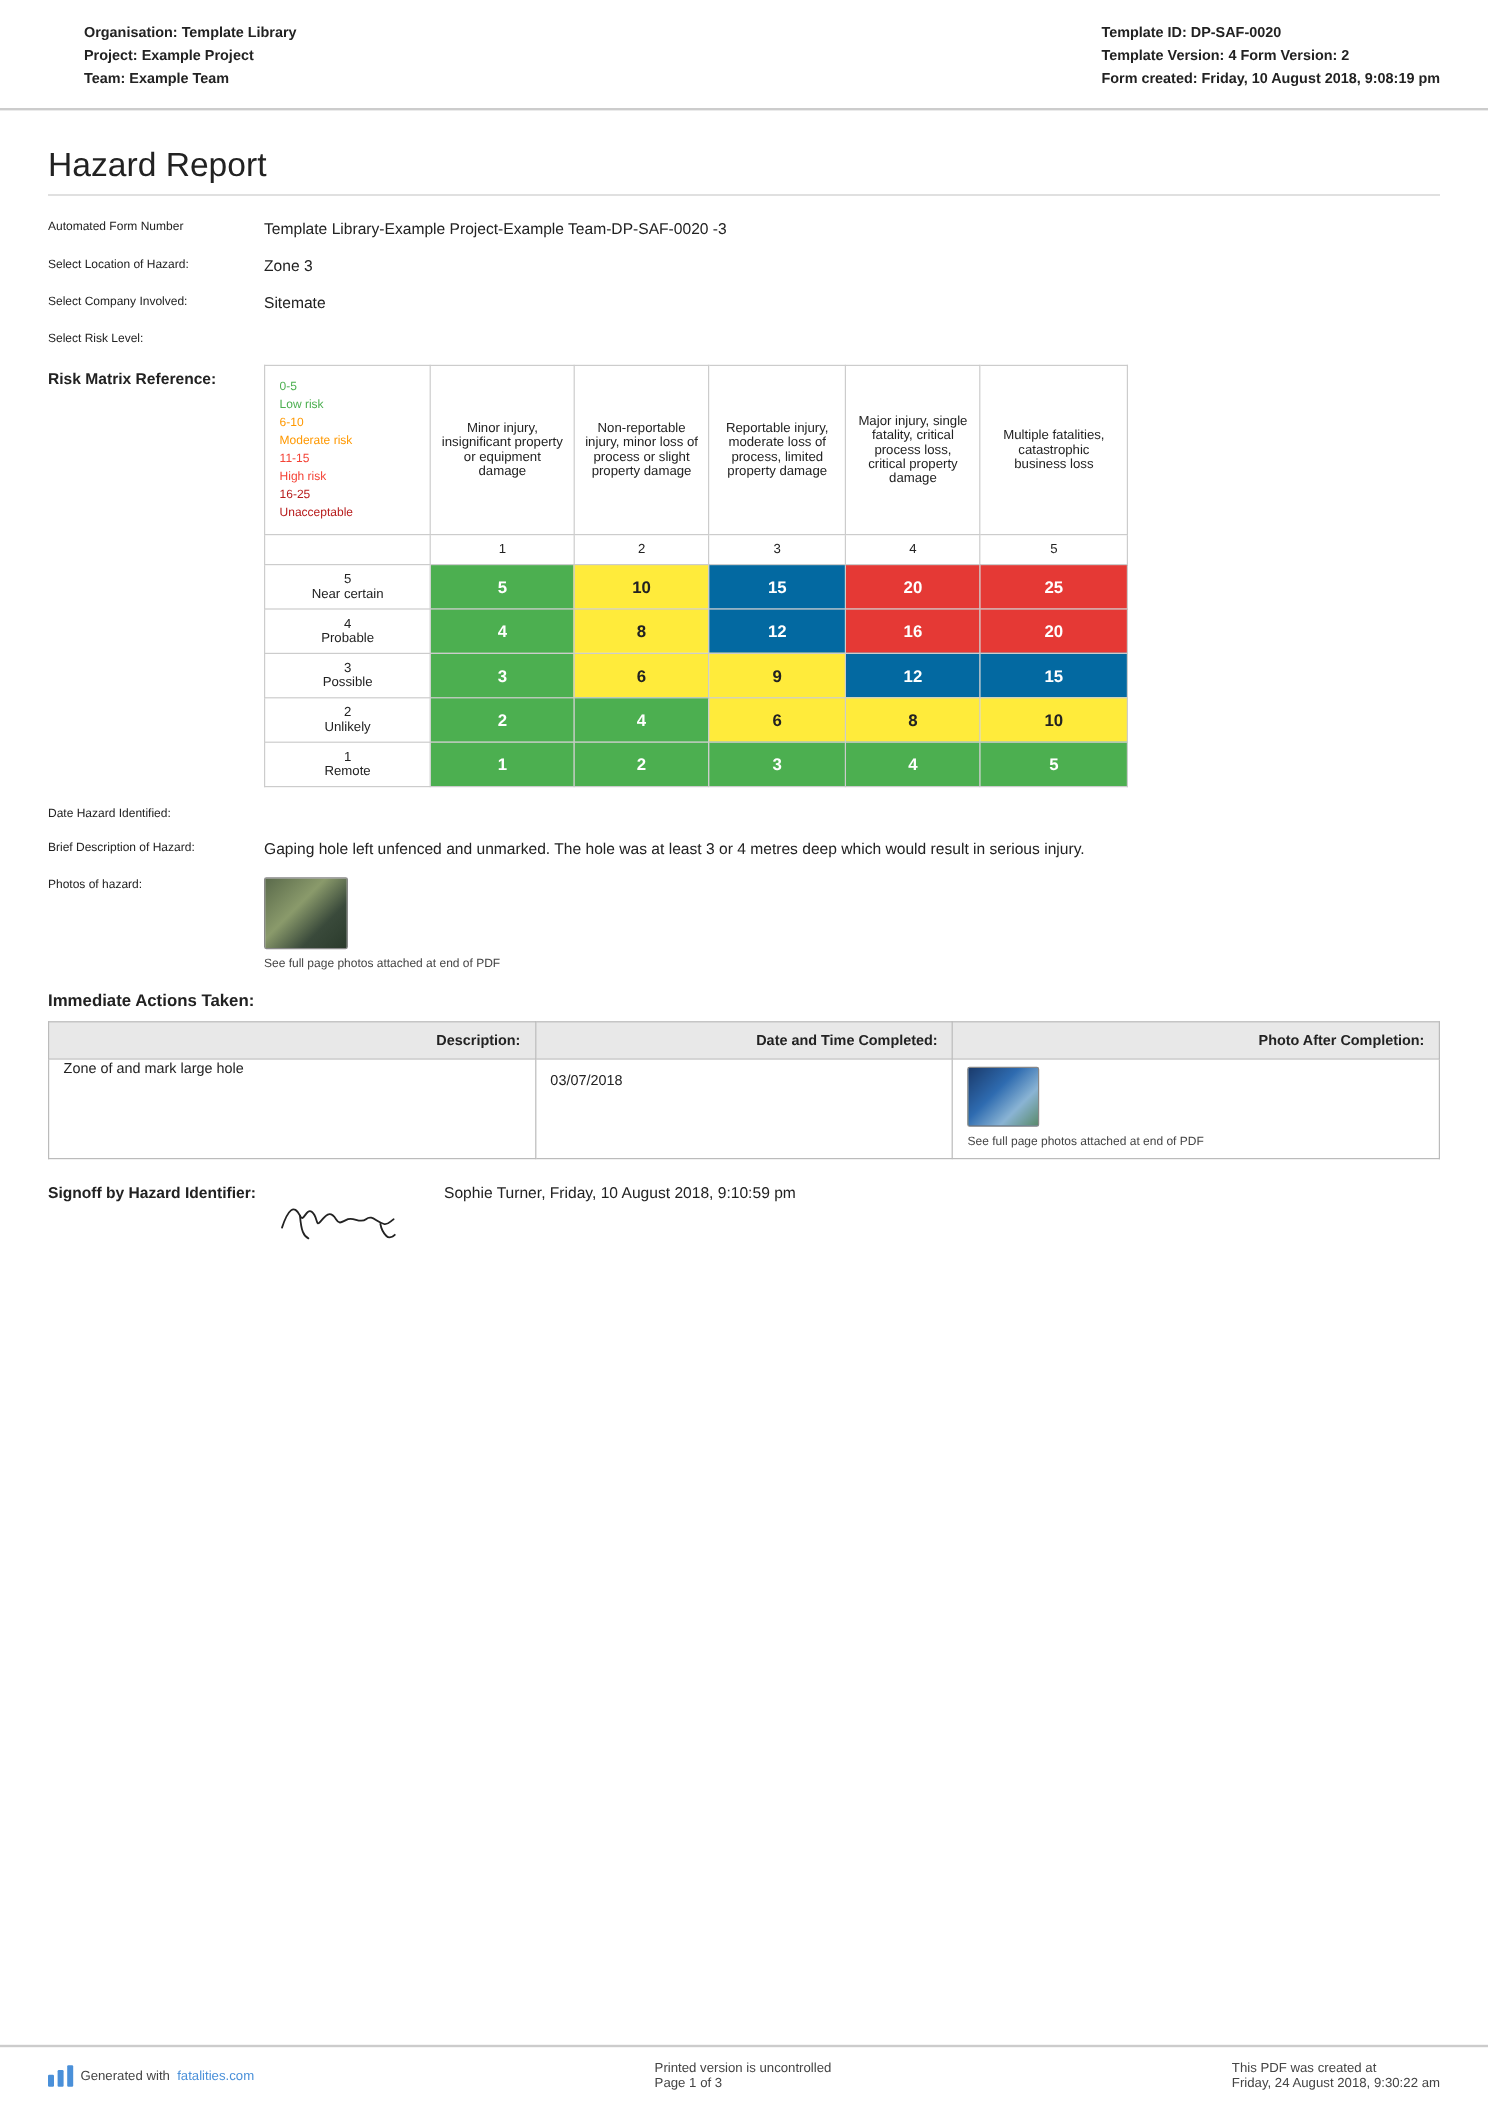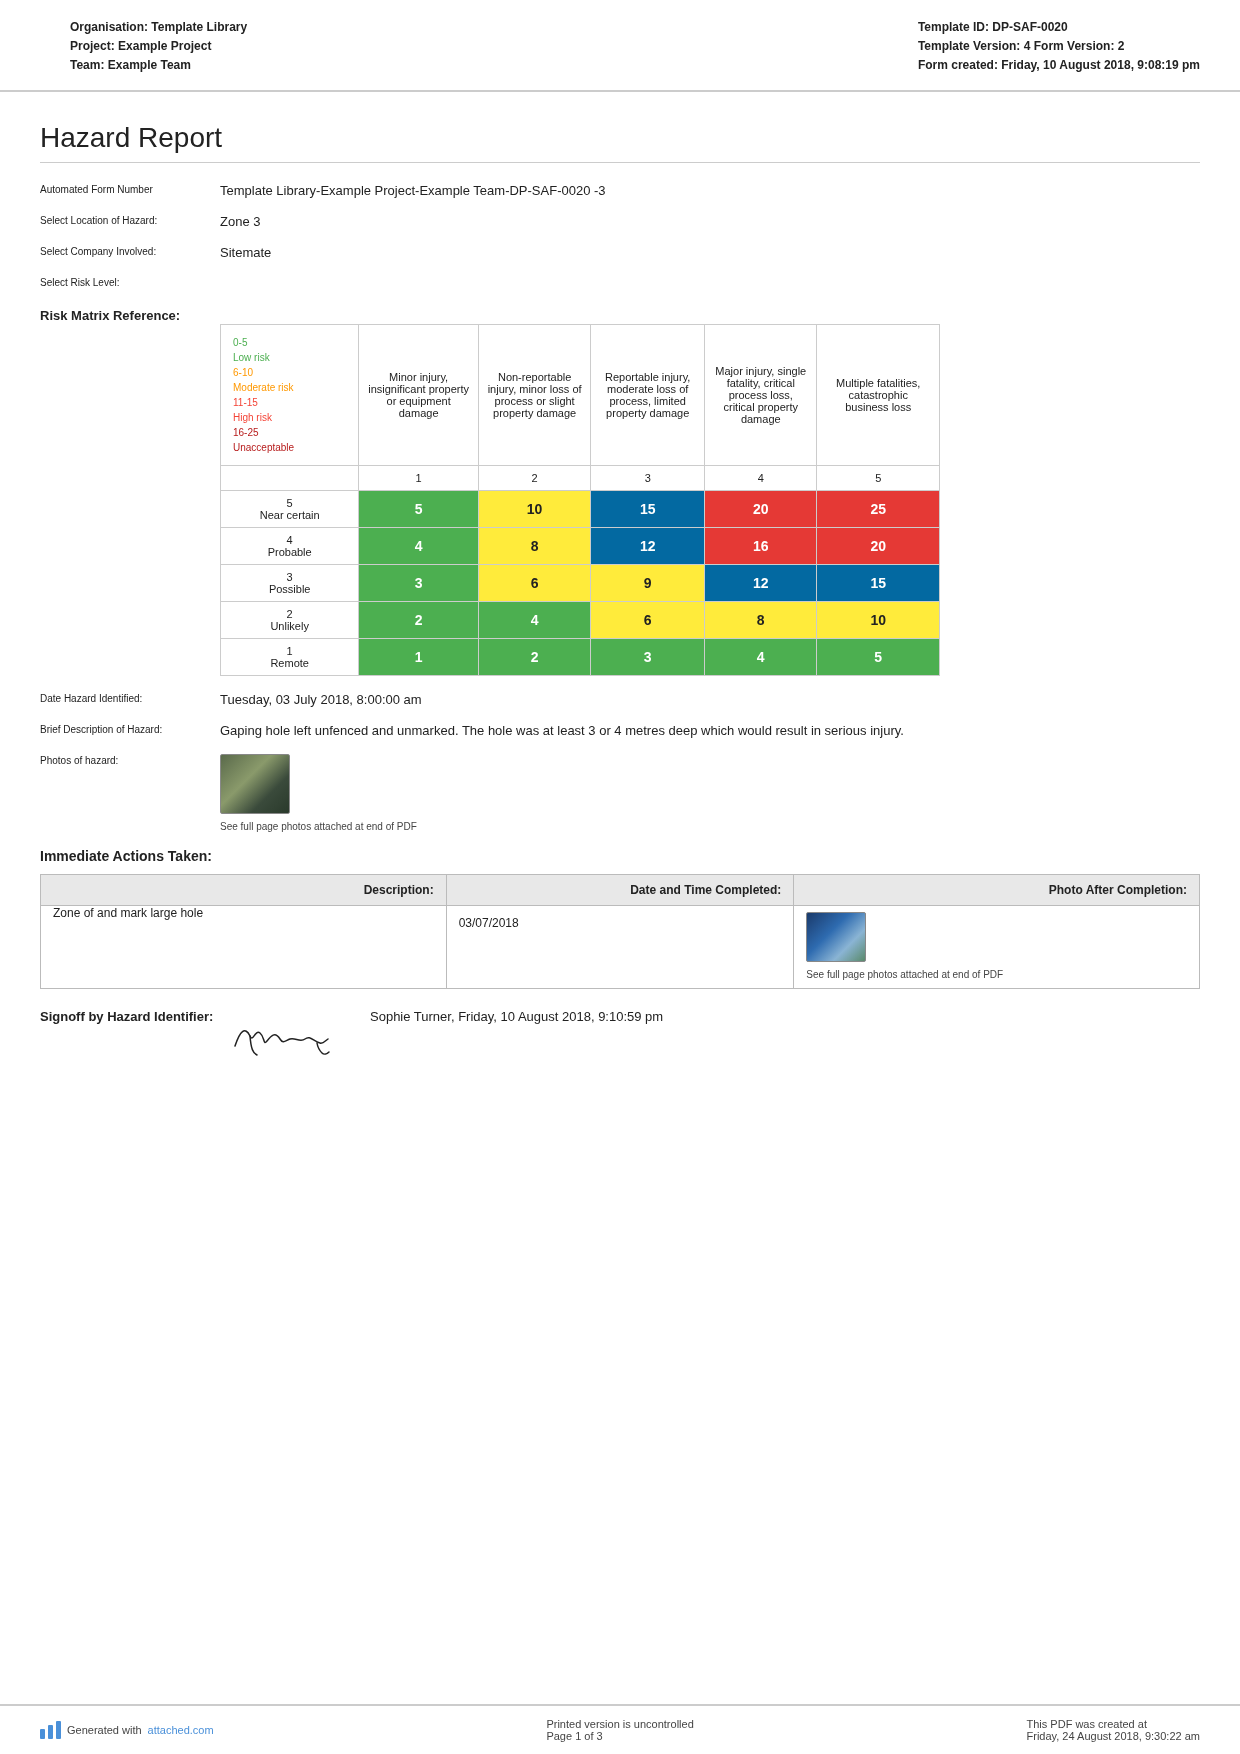--- a/index.html
+++ b/index.html
@@ -95,21 +95,20 @@
     }
     .risk-matrix-label {
       font-weight: bold;
       font-size: 13px;
       width: 180px;
       flex-shrink: 0;
       padding-top: 4px;
     }
     .risk-matrix-container {
       flex: 1;
-      margin-top: 20px;
     }
 
     table.risk-matrix {
       border-collapse: collapse;
       font-size: 12px;
       width: 100%;
       max-width: 720px;
     }
     table.risk-matrix td {
       border: 1px solid #ccc;
@@ -358,21 +357,20 @@
               <td class="green">4</td>
               <td class="green">5</td>
             </tr>
           </tbody>
         </table>
       </div>
     </div>
 
     <div class="field-row">
       <div class="field-label">Date Hazard Identified:</div>
-      <div class="field-value">Tuesday, 03 July 2018, 8:00:00 am</div>
     </div>
 
     <div class="field-row">
       <div class="field-label">Brief Description of Hazard:</div>
       <div class="field-value">Gaping hole left unfenced and unmarked. The hole was at least 3 or 4 metres deep which would result in serious injury.</div>
     </div>
 
     <div class="field-row">
       <div class="field-label">Photos of hazard:</div>
       <div class="field-value">
@@ -420,21 +418,21 @@
   </div>
 
   <div class="footer">
     <div class="footer-logo">
       <div class="footer-logo-icon">
         <div class="footer-bar" style="height:10px;"></div>
         <div class="footer-bar" style="height:14px;"></div>
         <div class="footer-bar" style="height:18px;"></div>
       </div>
       <span>Generated with </span>
-      <a class="dashpivot-link" href="#">attached.com</a>
+      <a class="dashpivot-link" href="#">fatalities.com</a>
     </div>
     <div>
       <div>Printed version is uncontrolled</div>
       <div>
         <span>Page</span>
         <span>1</span>
         <span>of</span>
         <span>3</span>
       </div>
     </div>

